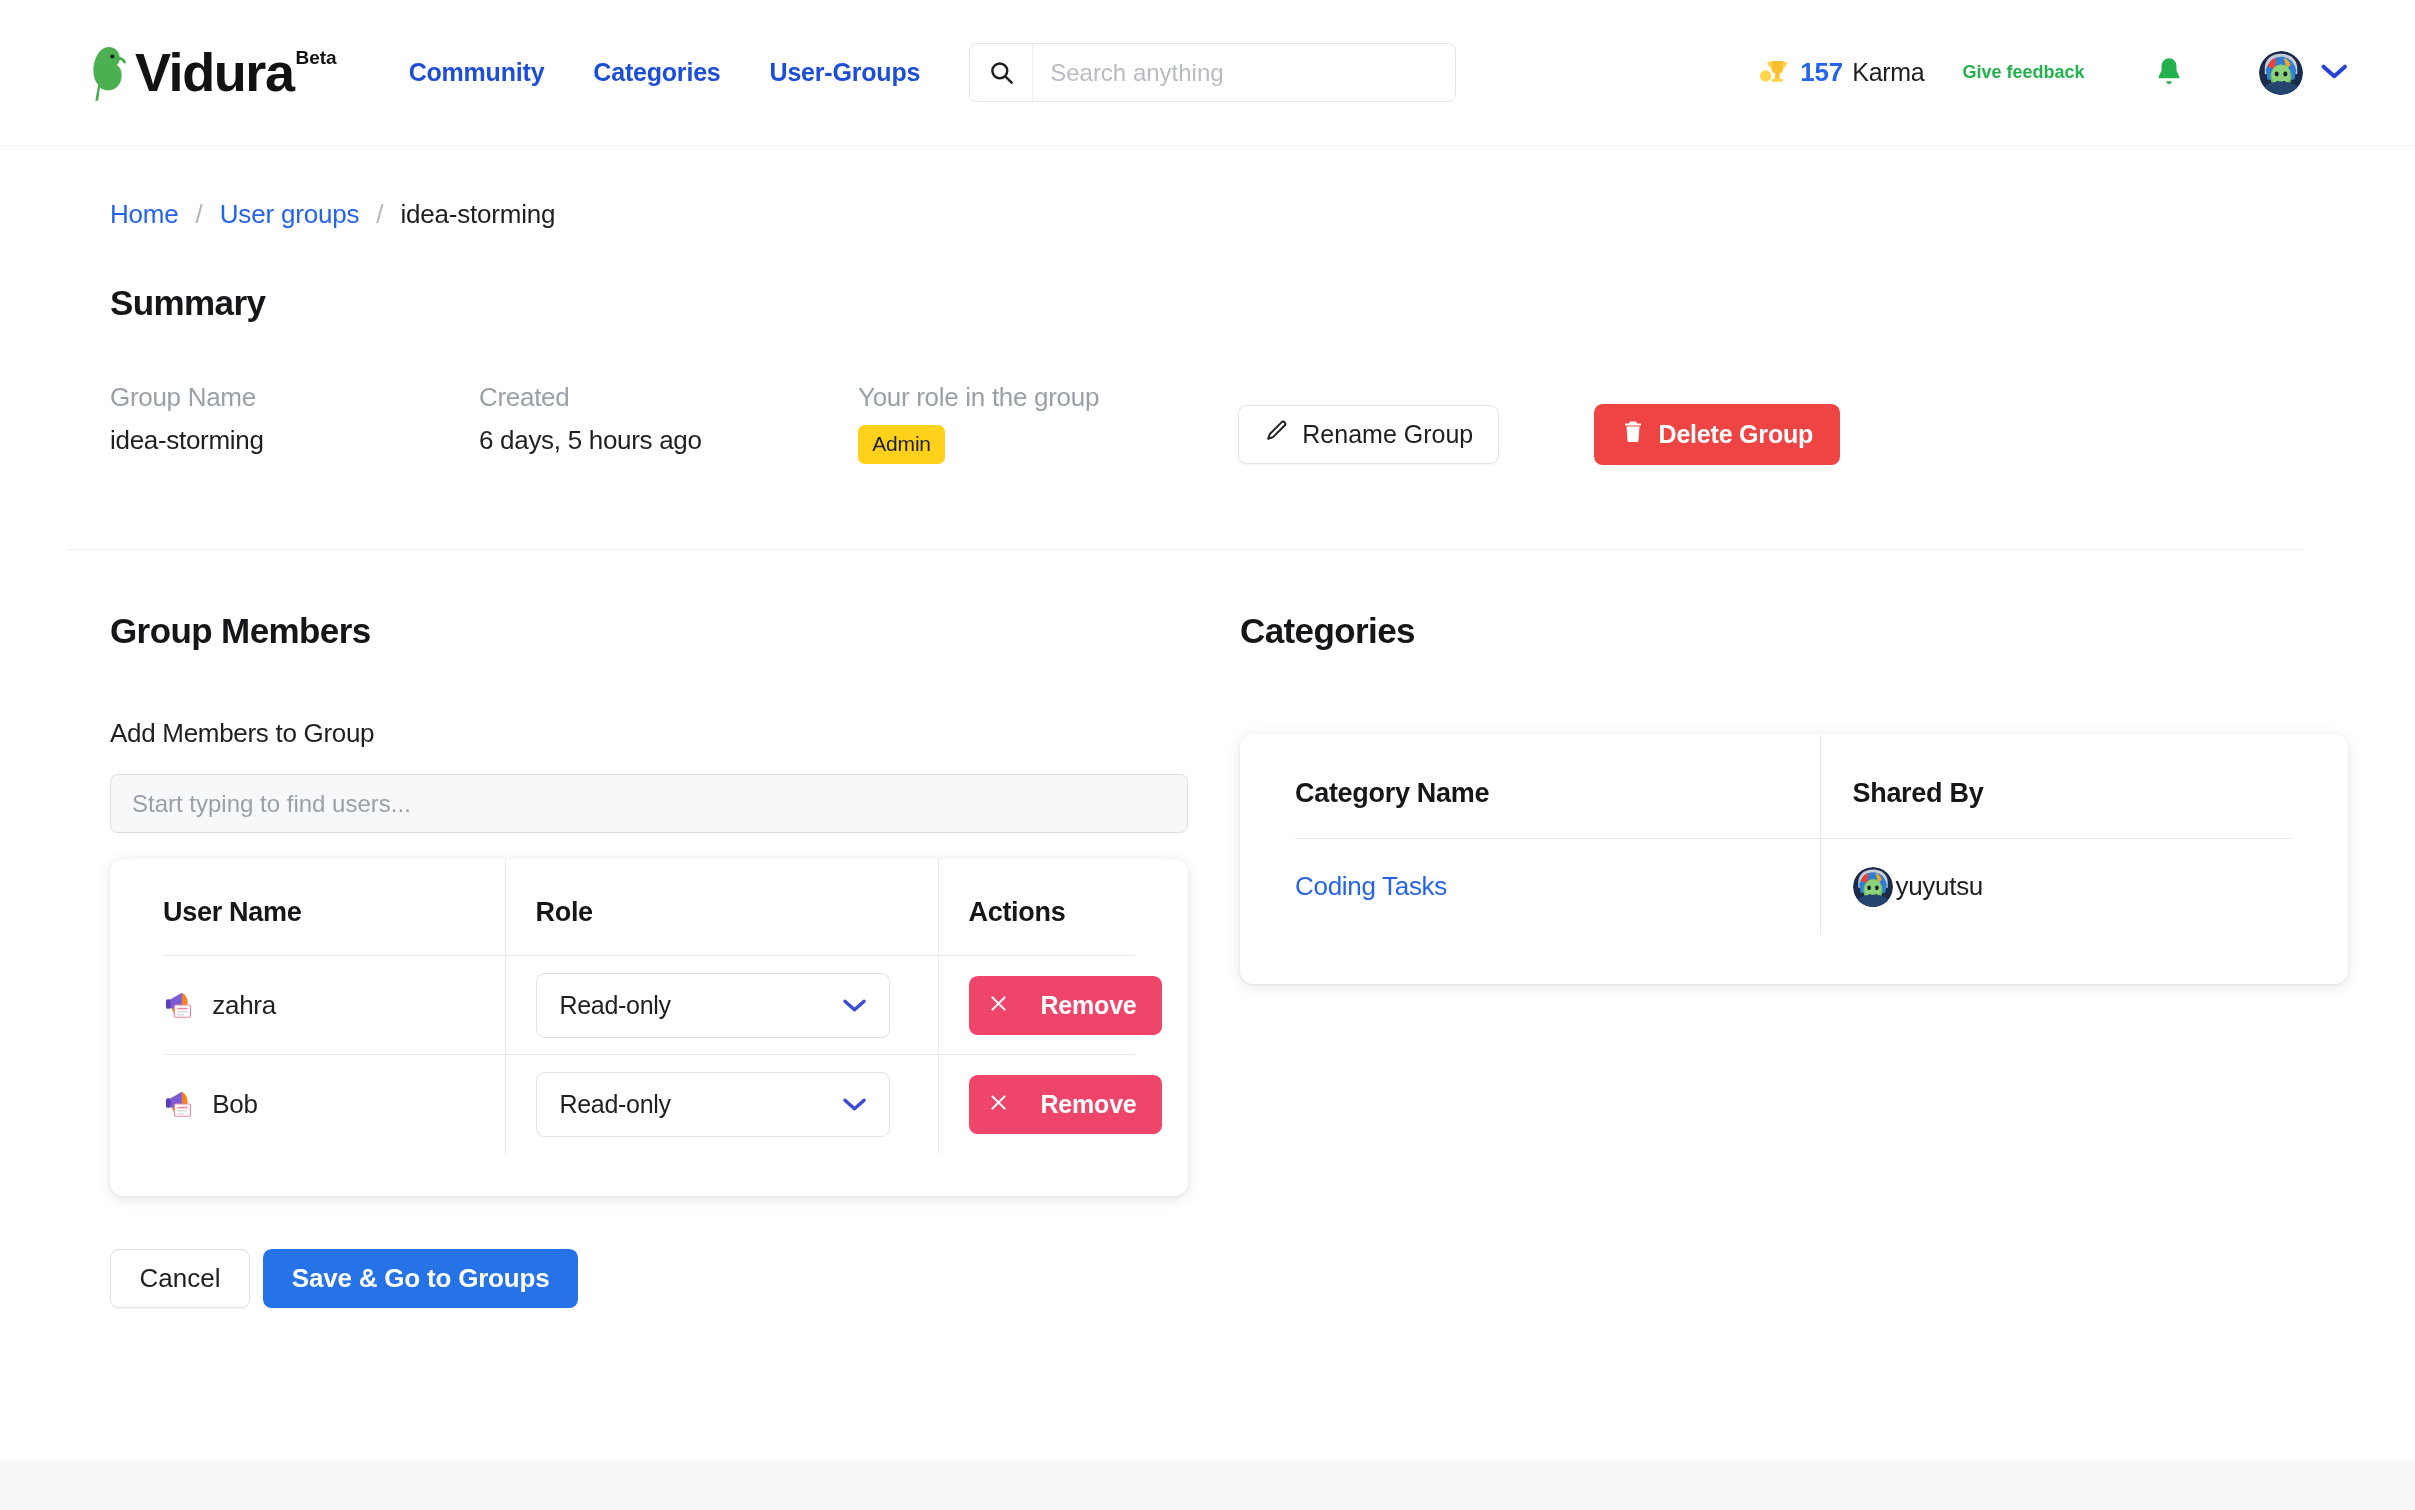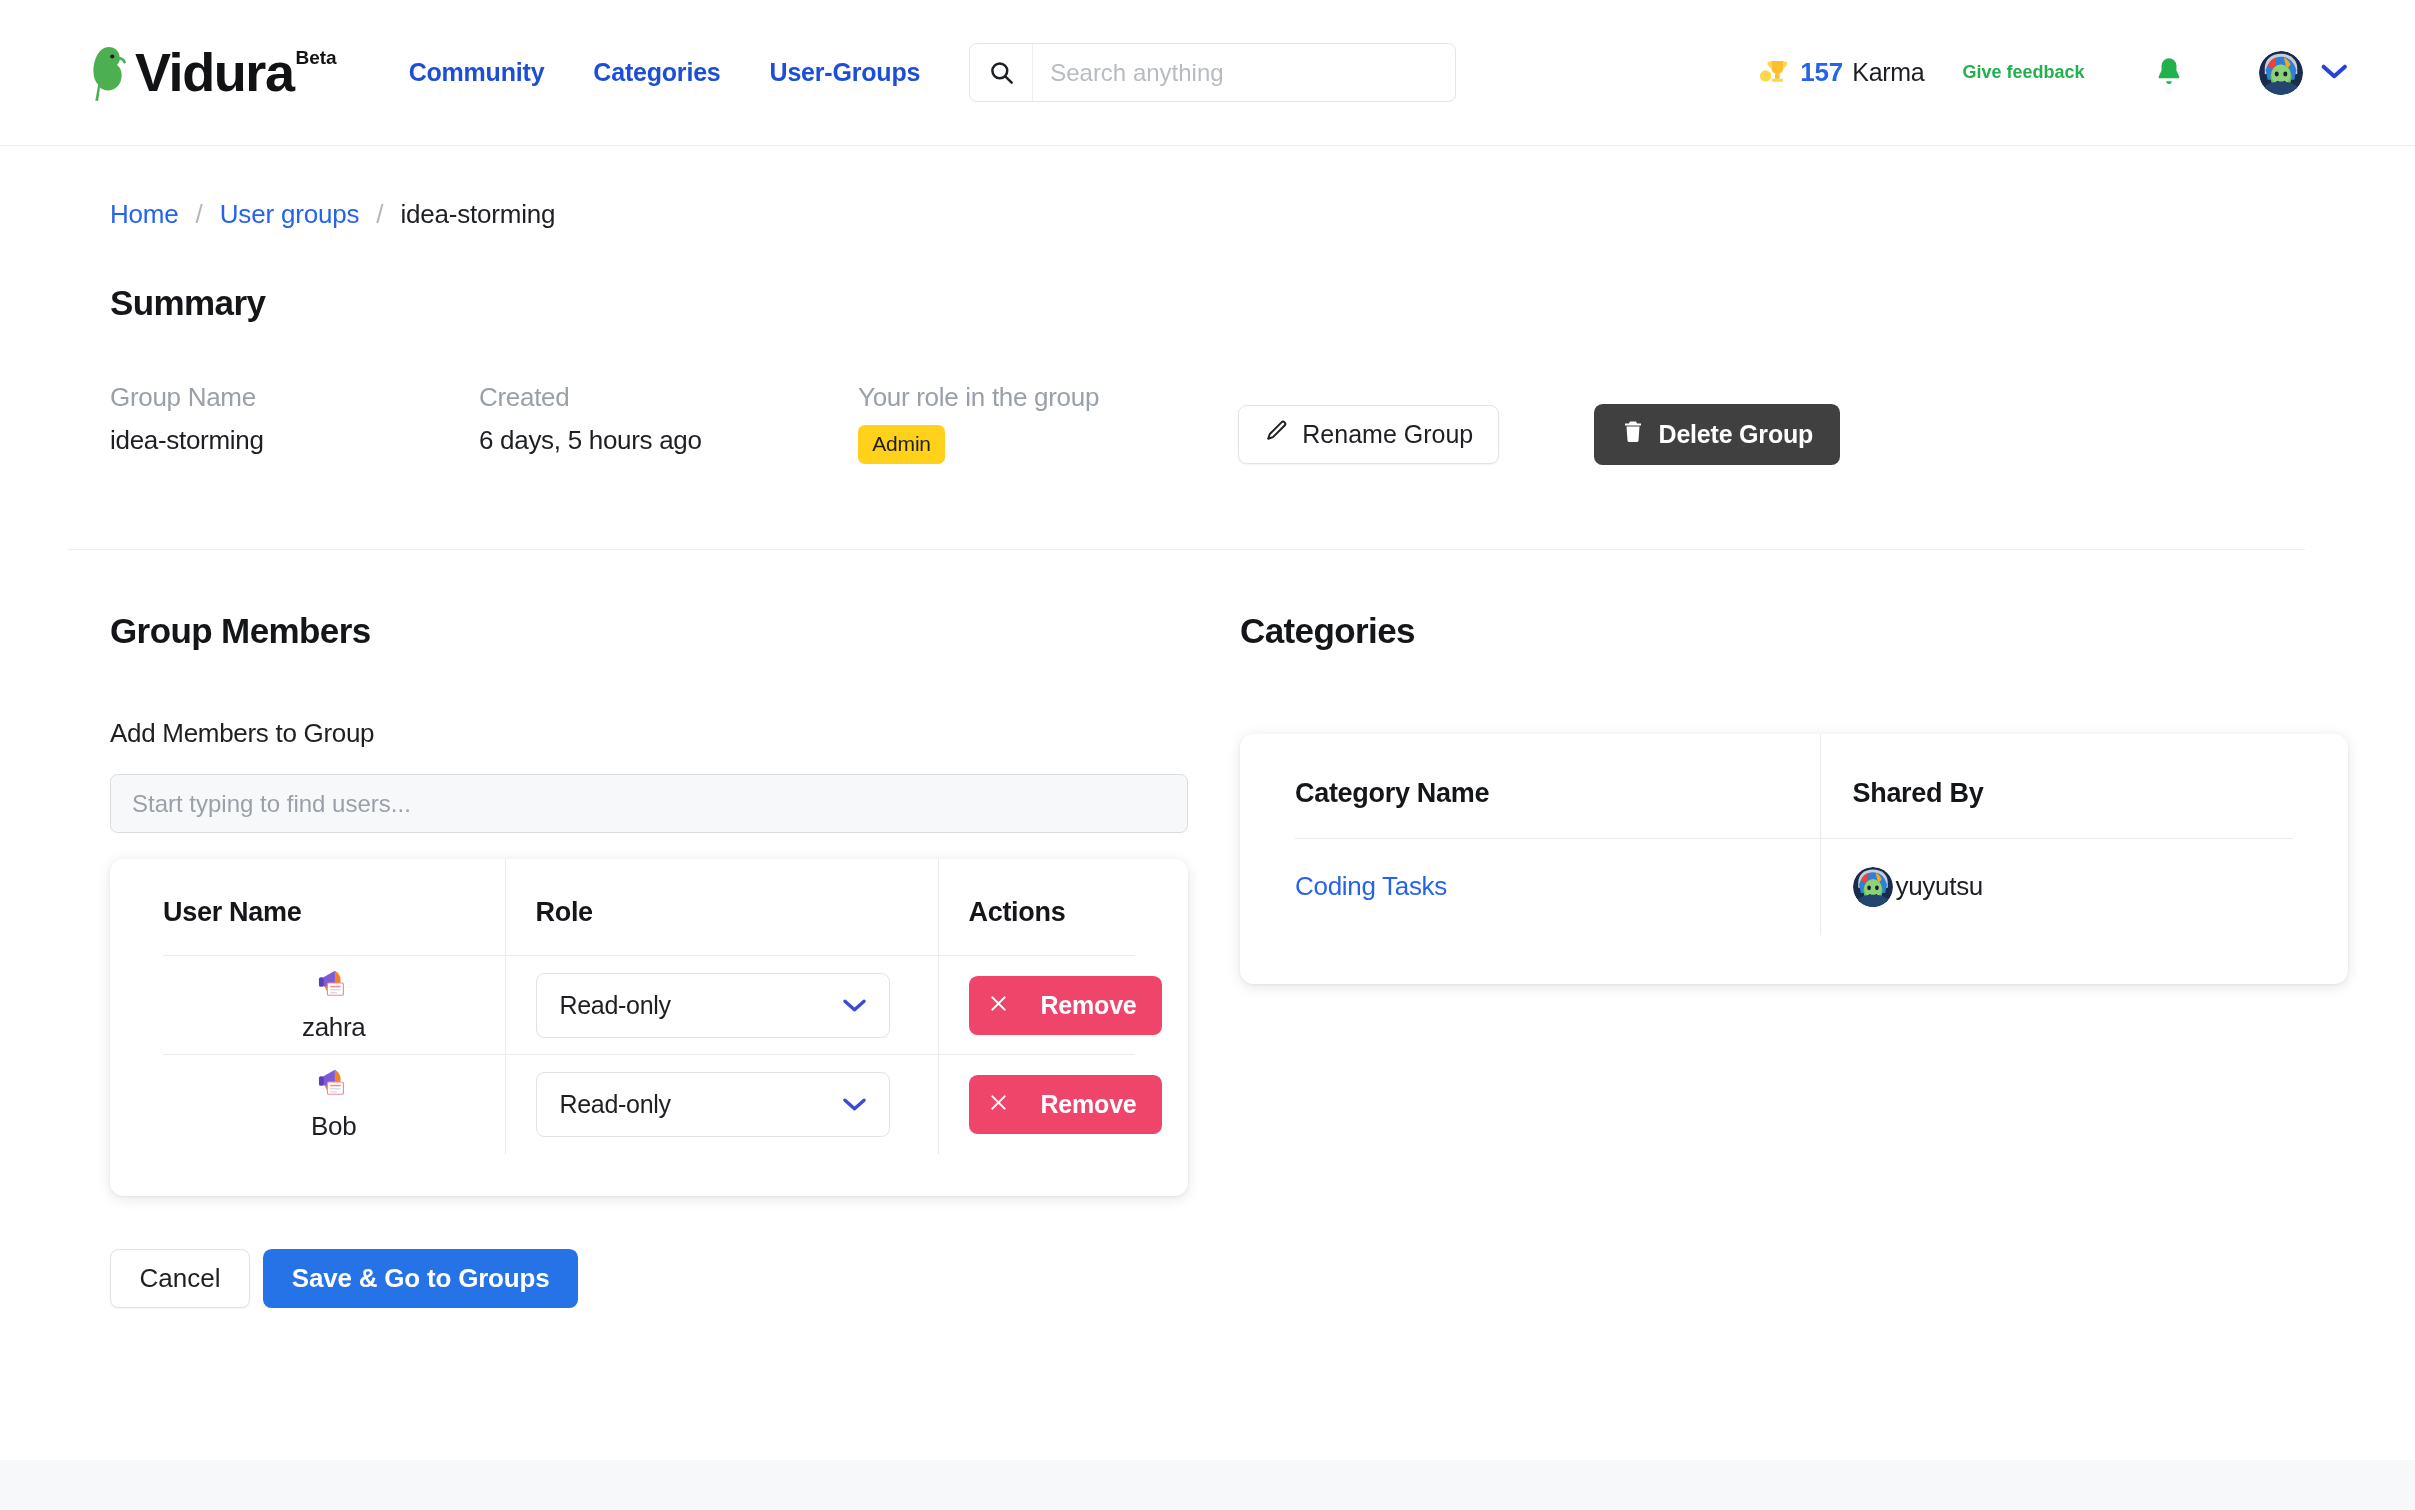--- a/index.html
+++ b/index.html
@@ -173,21 +173,21 @@
     background: #ffffff;
     border: 1px solid #e0e3e7;
     font-size: 25px;
     color: #1d1f23;
     box-shadow: 0 1px 1.9px rgba(16,24,40,.05);
     margin-top: 23px;
   }
   .btn-delete {
     height: 61px;
     padding: 0 27px;
-    background: #404040;
+    background: #ef4444;
     border: none;
     font-size: 25px;
     font-weight: 700;
     color: #ffffff;
     margin-top: 22px;
     margin-left: 95px;
     letter-spacing: -0.2px;
   }
 
   .divider {
@@ -260,21 +260,21 @@
   .mtable th.c-act  { width: auto;  padding-left: 30px; border-left: 1px solid #e9ebee; }
   .mtable td {
     padding: 0;
     border-bottom: 1px solid #e9ebee;
     vertical-align: middle;
     height: 99px;
   }
   .mtable tr:last-child td { border-bottom: none; }
   .mtable td.c-role, .mtable td.c-act { border-left: 1px solid #e9ebee; padding-left: 30px; }
 
-  .user-cell { display: flex; align-items: center; gap: 13.3px; flex-direction: column; }
+  .user-cell { display: flex; align-items: center; gap: 13.3px; }
   .user-ava { width: 36px; height: 32px; flex: none; }
   .user-name { font-size: 26px; color: #1d1f23; letter-spacing: -0.3px; }
 
   .role-select {
     width: 354px;
     height: 65px;
     border: 1px solid #dfe2e7;
     border-radius: 8.6px;
     background: #fff;
     display: flex;

